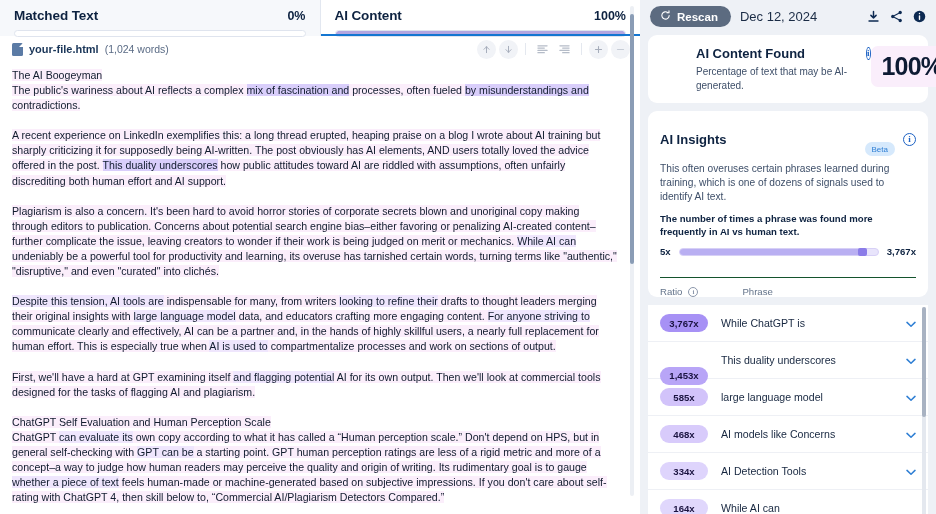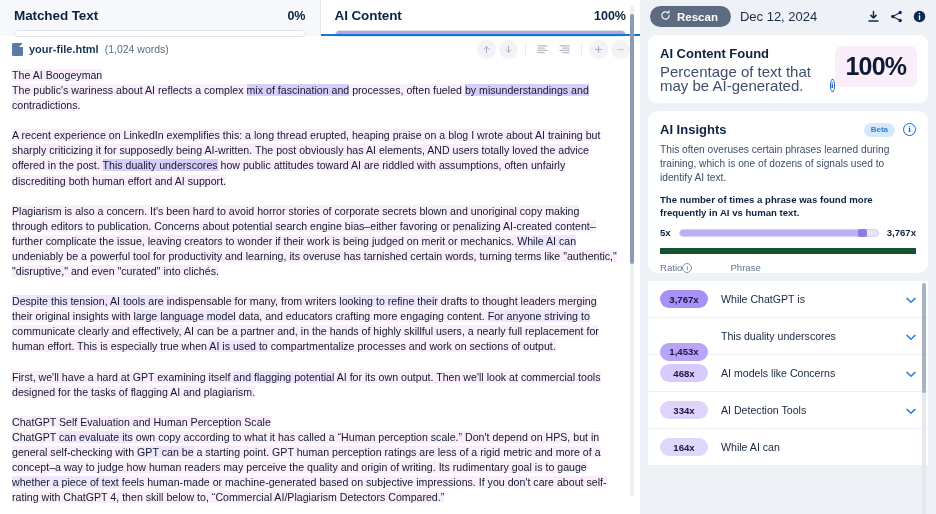--- a/index.html
+++ b/index.html
@@ -97,58 +97,58 @@
     padding:4px 13px 4px 10px; font-size:11.5px; font-weight:600;
   }
   .rdate { font-size:13px; color:#1a2b45; font-weight:500; }
   .ricons { margin-left:auto; display:flex; align-items:center; gap:10px; }
   .ricons svg { display:block; }
 
   .card {
     background:#fff; border-radius:9px; padding:11px 12px;
     margin-bottom:8px;
   }
-  .card-head { display:flex; align-items:flex-end; }
+  .card-head { display:flex; align-items:flex-start;margin-left:36px; }
   .card-title { font-size:13px; font-weight:700; color:#0d2240; }
-  .card-sub { font-size:15px; color:#3e4f69; line-height:13.5px; margin-top:4px; width:160px; }
+  .card-sub { font-size:10px; color:#3e4f69; line-height:13.5px; margin-top:4px; width:160px; }
   .info-i {
     width:13px; height:13px; border-radius:50%;
     border:1.2px solid #1d62c4; color:#1d62c4;
     font-size:9px; font-weight:700; line-height:11px; text-align:center;
     font-family:"Liberation Serif", serif;
   }
   .pctbox {
     margin-left:auto; background:#faeefb; border-radius:7px;
     padding:6px 11px; font-size:25px; font-weight:800; color:#0d1b33;
     letter-spacing:-0.8px; align-self:flex-start;
   }
   .ai-head-row { display:flex; align-items:center; }
   .beta {
-    background:#d6e9fc; color:#2f7fd4; font-size:8px; font-weight:700;
-    border-radius:8px; padding:2.5px 7px; margin-left:auto; margin-right:8px;
+    background:#d6e9fc; color:#2f7fd4; font-size:8px; font-weight:400;
+    border-radius:8px; padding:2.5px 7px; margin-left:auto; margin-right:8px;margin-top:20px;
   }
   .ai-desc { font-size:10.2px; color:#3e4f69; line-height:13.8px; margin-top:6px; }
   .ai-note { font-size:9.6px; color:#0d2240; font-weight:700; line-height:13px; margin-top:9px; }
   .slider-row { display:flex; align-items:center; gap:8px; margin-top:8px; }
   .slider-min, .slider-max { font-size:9.6px; font-weight:700; color:#0d2240; }
   .slider-track {
     flex:1; height:8px; border-radius:5px; background:#e8e4fb;
     border:1px solid #d7d0f6; position:relative;
   }
   .slider-fill {
     position:absolute; left:0; top:0; bottom:0; width:93%;
     background:#b9aff2; border-radius:5px;
   }
   .slider-knob {
     position:absolute; left:90%; top:-1px; width:9px; height:8px;
     background:#8b7ce8; border-radius:2px;
   }
   .th-row {
-    display:flex; align-items:center; 
-    border-top:6px solid #14532d; margin-top:10px; padding:8px 0 0 0;
+    display:flex; align-items:center; gap:6px;
+    border-top:1px solid #14532d; margin-top:20px; padding:8px 0 0 0;
   }
   .th { font-size:9.6px; color:#64748b; }
   .th.phrase { margin-left:38px; }
   .info-i.sm { width:10px; height:10px; font-size:7px; line-height:8px; border-color:#8b97ab; color:#8b97ab; }
 
   .phrase-list { flex:1; overflow:hidden; position:relative; }
   .prow {
     background:#fff; display:flex; align-items:center;
     padding:9px 12px; border-bottom:1px solid #eef0f5;
     height:37px;
@@ -347,20 +347,27 @@
             </svg></span>
         </div>
         <div class="prow">
           <span class="ratio" style="background: rgb(184, 165, 247); margin-top: 31px;">1,453x</span>
           <span class="ptext">This duality underscores</span>
           <span class="chev"><svg width="10" height="7" viewBox="0 0 10 7">
               <path d="M1 1.4L5 5.2l4-3.8" stroke="#2f7fd4" stroke-width="1.5" fill="none" stroke-linecap="round" stroke-linejoin="round"></path>
             </svg></span>
         </div>
         <div class="prow">
+          <span class="ratio" style="background: rgb(210, 195, 250);">585x</span>
+          <span class="ptext">large language model</span>
+          <span class="chev"><svg width="10" height="7" viewBox="0 0 10 7">
+              <path d="M1 1.4L5 5.2l4-3.8" stroke="#2f7fd4" stroke-width="1.5" fill="none" stroke-linecap="round" stroke-linejoin="round"></path>
+            </svg></span>
+        </div>
+        <div class="prow">
           <span class="ratio" style="background: rgb(216, 203, 251);">468x</span>
           <span class="ptext">AI models like Concerns</span>
           <span class="chev"><svg width="10" height="7" viewBox="0 0 10 7">
               <path d="M1 1.4L5 5.2l4-3.8" stroke="#2f7fd4" stroke-width="1.5" fill="none" stroke-linecap="round" stroke-linejoin="round"></path>
             </svg></span>
         </div>
         <div class="prow">
           <span class="ratio" style="background: rgb(222, 212, 252);">334x</span>
           <span class="ptext">AI Detection Tools</span>
           <span class="chev"><svg width="10" height="7" viewBox="0 0 10 7">

